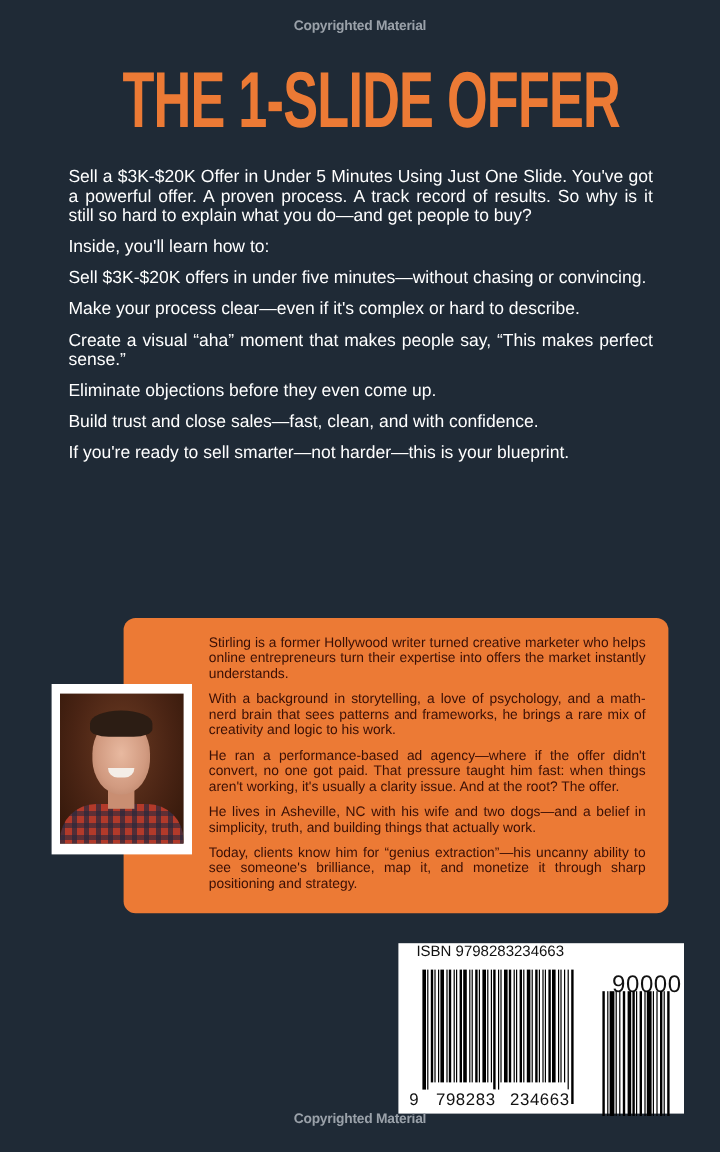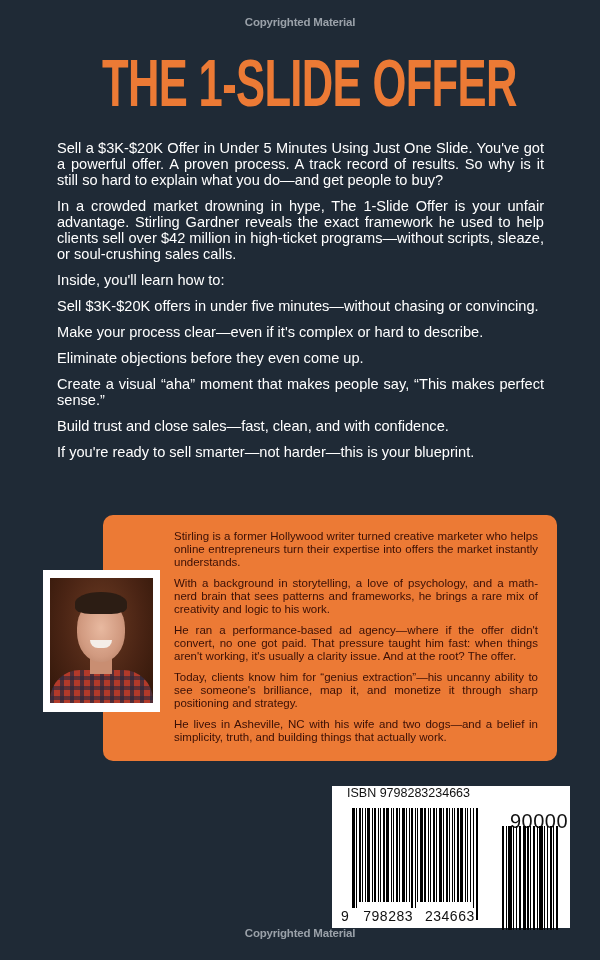--- a/index.html
+++ b/index.html
@@ -215,38 +215,37 @@
   </style>
 </head>
 <body>
 
 <div class="copyright-top">Copyrighted Material</div>
 
 <h1 class="title" style="margin:0;">THE 1-SLIDE OFFER</h1>
 
 <div class="body-text">
   <p>Sell a $3K-$20K Offer in Under 5 Minutes Using Just One Slide. You've got a powerful offer. A proven process. A track record of results. So why is it still so hard to explain what you do—and get people to buy?</p>
-  <p>In a crowded market drowning in hype, The 1-Slide Offer is your unfair advantage. Stirling Gardner reveals the exact framework he used to help clients sell over $42 million in high-ticket programs—without scripts, sleaze, or soul-crushing sales calls.</p>
   <p>Inside, you'll learn how to:</p>
   <p>Sell $3K-$20K offers in under five minutes—without chasing or convincing.</p>
   <p>Make your process clear—even if it's complex or hard to describe.</p>
+  <p>Create a visual “aha” moment that makes people say, “This makes perfect sense.”</p>
   <p>Eliminate objections before they even come up.</p>
-  <p>Create a visual “aha” moment that makes people say, “This makes perfect sense.”</p>
   <p>Build trust and close sales—fast, clean, and with confidence.</p>
   <p>If you're ready to sell smarter—not harder—this is your blueprint.</p>
 </div>
 
 <div class="bio-box"></div>
 
 <div class="bio-text">
   <p>Stirling is a former Hollywood writer turned creative marketer who helps online entrepreneurs turn their expertise into offers the market instantly understands.</p>
   <p>With a background in storytelling, a love of psychology, and a math-nerd brain that sees patterns and frameworks, he brings a rare mix of creativity and logic to his work.</p>
   <p>He ran a performance-based ad agency—where if the offer didn't convert, no one got paid. That pressure taught him fast: when things aren't working, it's usually a clarity issue. And at the root? The offer.</p>
+  <p>He lives in Asheville, NC with his wife and two dogs—and a belief in simplicity, truth, and building things that actually work.</p>
   <p>Today, clients know him for “genius extraction”—his uncanny ability to see someone's brilliance, map it, and monetize it through sharp positioning and strategy.</p>
-  <p>He lives in Asheville, NC with his wife and two dogs—and a belief in simplicity, truth, and building things that actually work.</p>
 </div>
 
 <div class="photo-frame">
   <div class="photo" title="Author headshot">
     <div class="shirt"></div>
     <div class="neck"></div>
     <div class="face"></div>
     <div class="hair"></div>
     <div class="smile"></div>
   </div>

